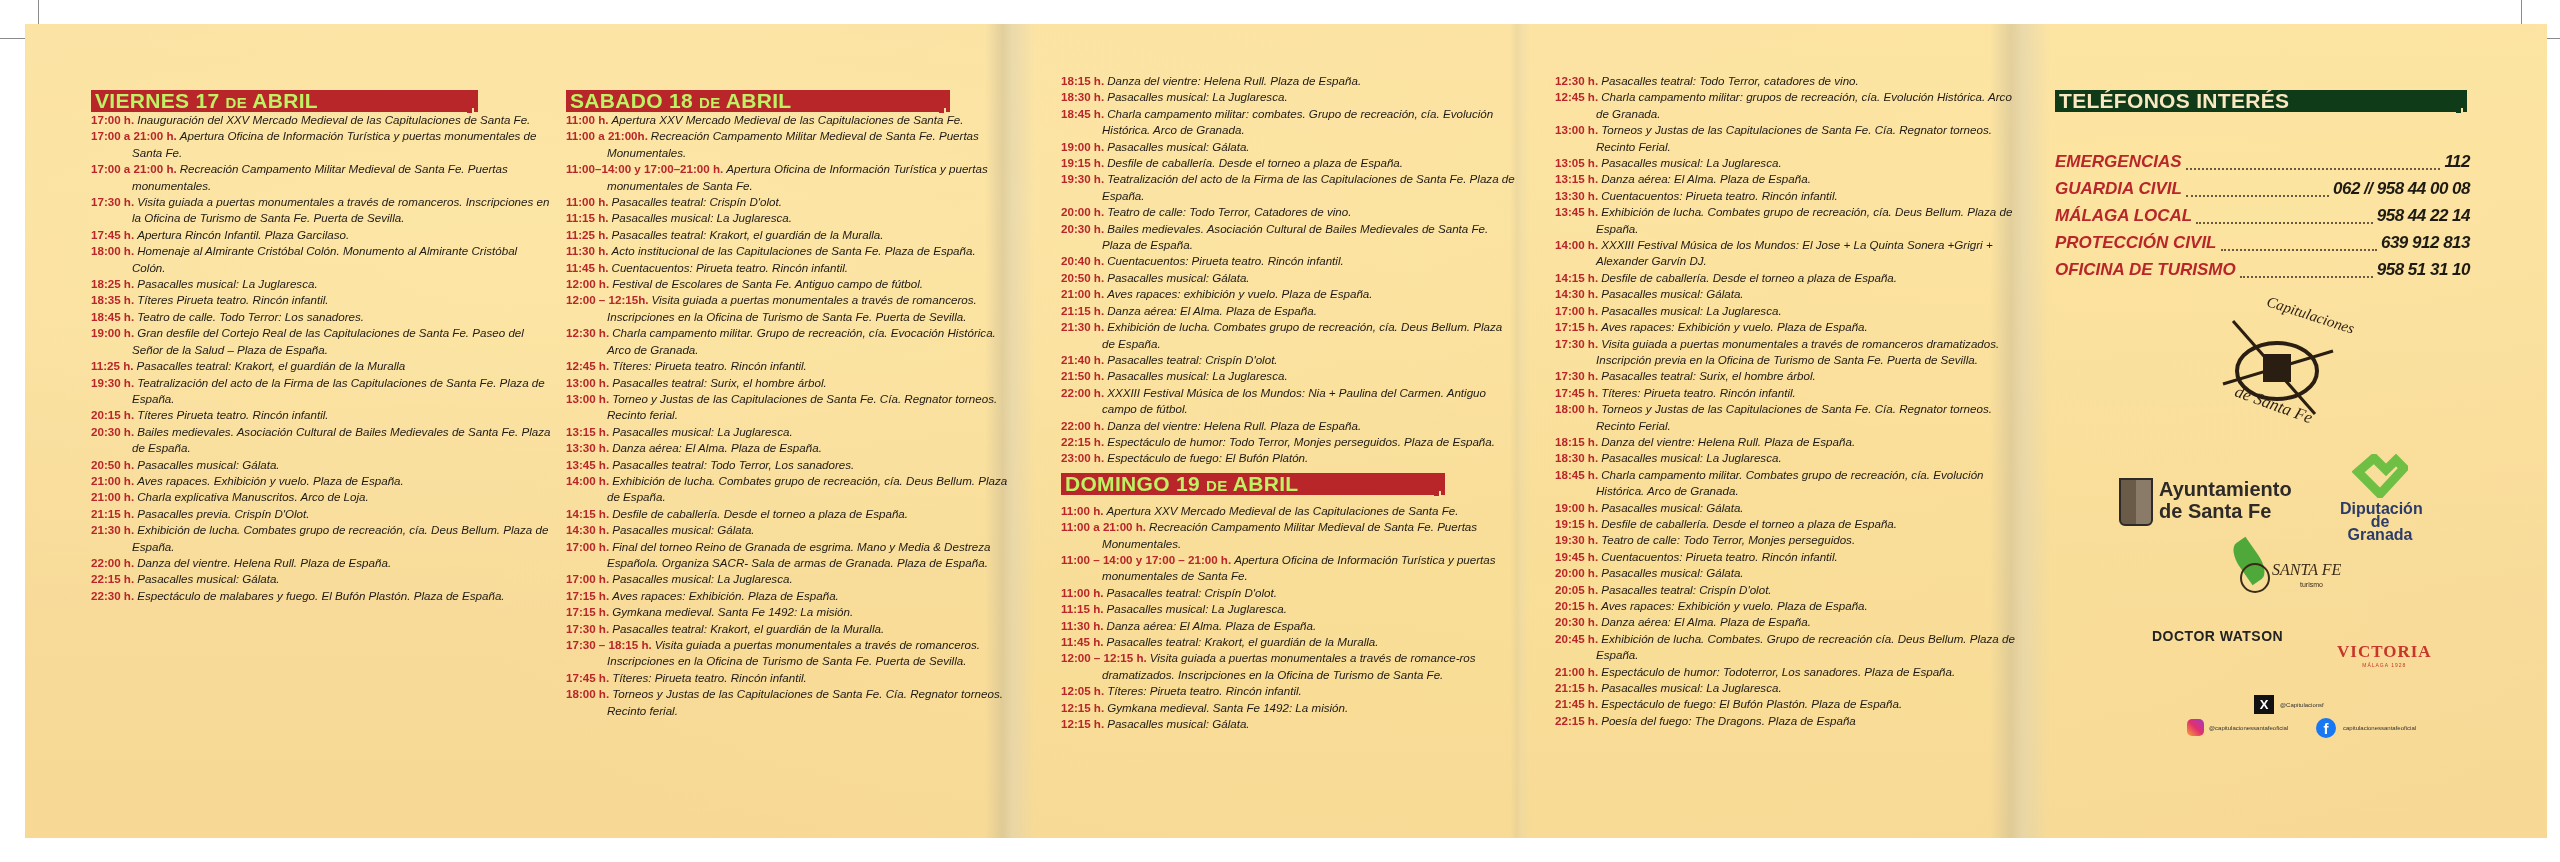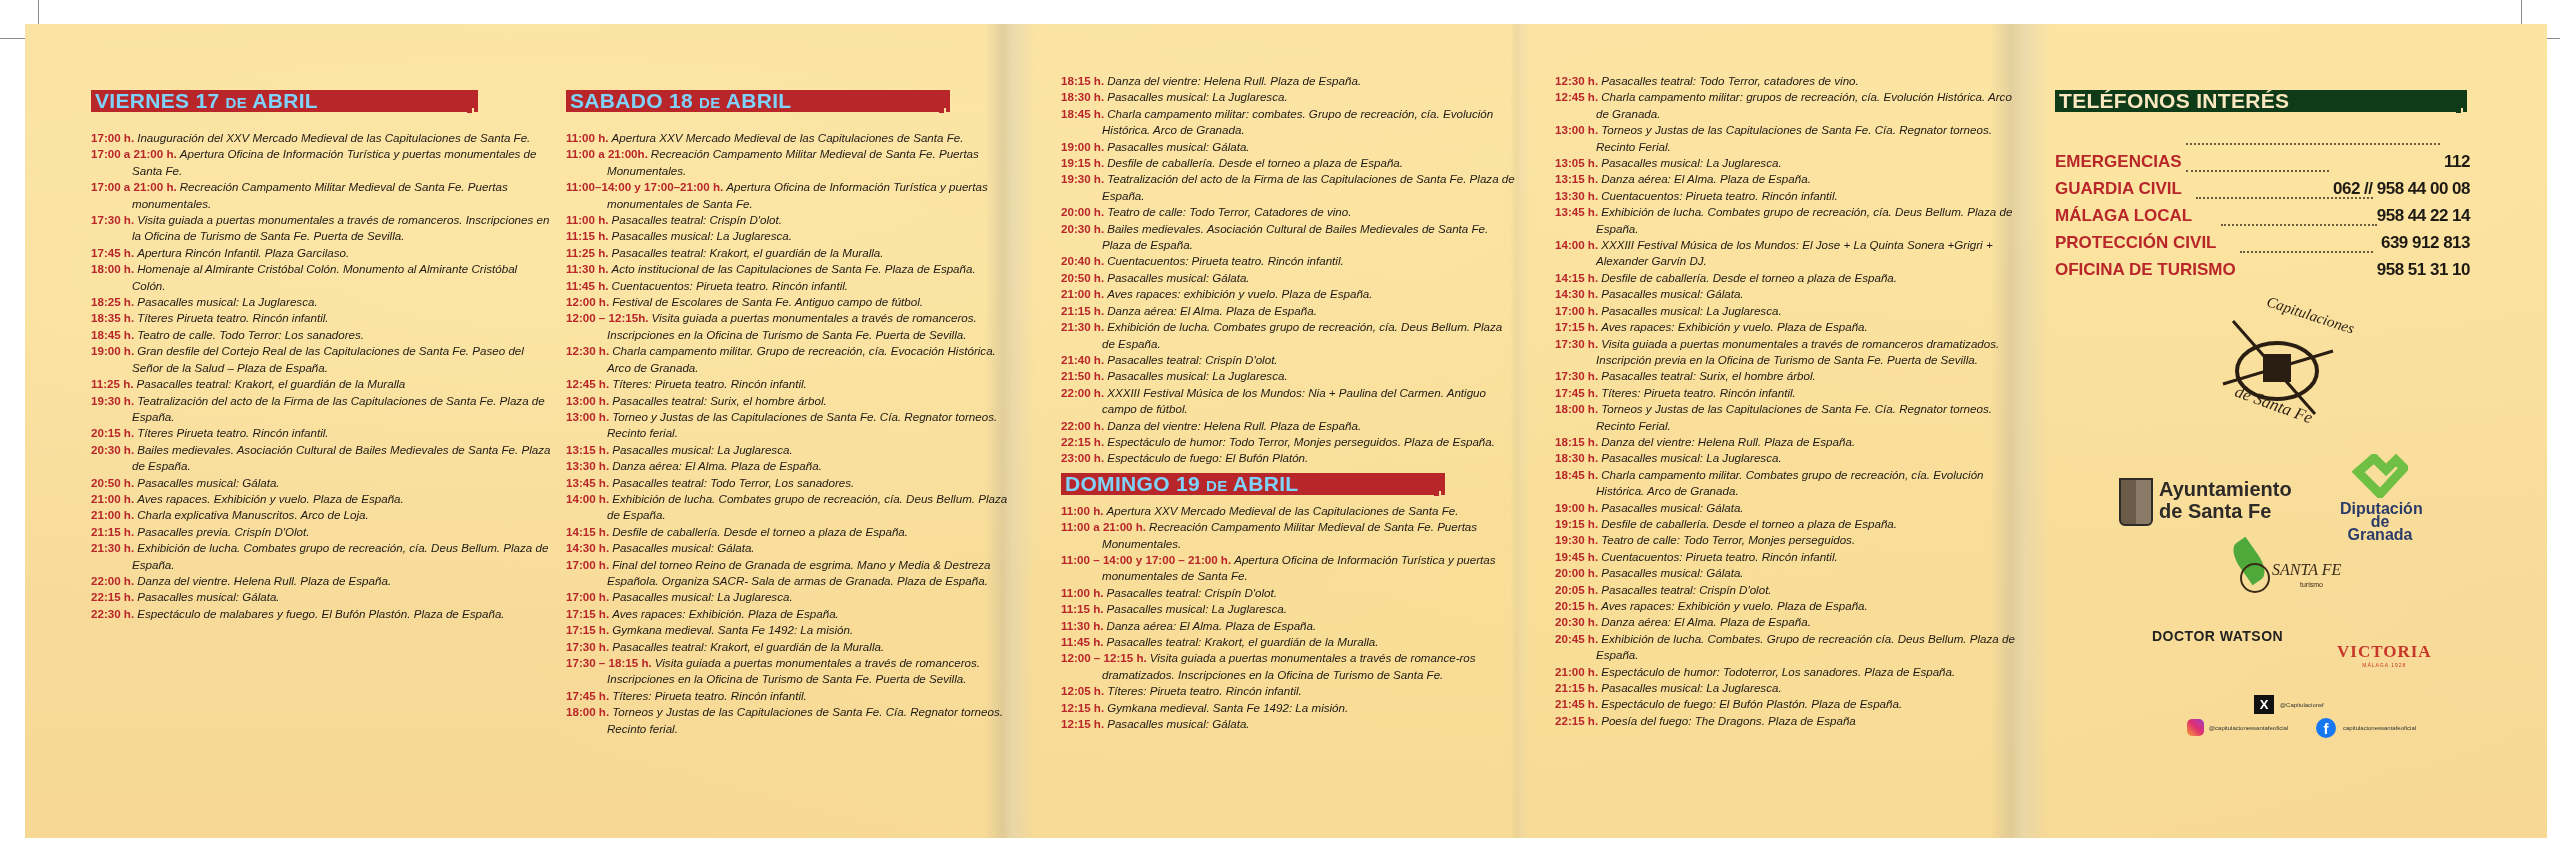--- a/index.html
+++ b/index.html
@@ -16,41 +16,41 @@
       radial-gradient(ellipse at 60% 70%, rgba(250,226,150,0.5), rgba(250,226,150,0) 50%),
       radial-gradient(ellipse at 85% 20%, rgba(255,232,160,0.5), rgba(255,232,160,0) 45%),
       linear-gradient(180deg, #fbe2a4 0%, #f8dc9c 50%, #f7d995 100%);
   }
   .fold {
     position:absolute; top:0; height:100%;
     background:linear-gradient(90deg, rgba(200,180,130,0) 0%, rgba(205,190,150,0.55) 35%, rgba(225,212,175,0.65) 55%, rgba(200,180,130,0) 100%);
   }
   .panel { position:absolute; top:0; }
   .day-header {
-    position:relative; height:22px; background:#b8262a; color:#7dd3fc;
+    position:relative; height:22px; background:#b8262a; color:#bef264;
     font-weight:bold; font-size:21px; line-height:22px; padding-left:4px;
     letter-spacing:0.3px; white-space:nowrap;
   }
   .day-header .small { font-size:15px; }
   .day-header .notch {
     position:absolute; right:4px; bottom:-3px; width:5px; height:5px;
     background:#b8262a; border:2px solid #fbe2a4; border-left:none; border-top:none;
   }
   .green { background:#0f3b18; color:#fbe8c0; }
   .green .notch { background:#0f3b18; }
-  .events { margin-top:18px; }
+  .events { margin-top:0; }
   .ev {
     font-size:11.6px; line-height:16.4px; color:#1e1a14; font-style:italic;
     padding-left:41px; text-indent:-41px;
   }
   .ev .t { font-style:normal; font-weight:bold; color:#b8262a; margin-right:3px; }
   .phones { margin-top:36px; }
   .phone {
-    display:flex; align-items:flex-start; font-weight:bold; font-size:17px;
-    line-height:27px; white-space:nowrap;
+    display:flex; align-items:flex-end; font-weight:bold; font-size:17px;
+    line-height:27px; white-space:nowrap;font-style:italic;
   }
   .phone .pl { color:#b8262a; }
   .phone .dots { flex:1; border-bottom:2px dotted #6a5a40; margin:0 4px; transform:translateY(-5px); }
   .phone .pn { color:#1e1a14; letter-spacing:-0.5px; }
   .logo { position:absolute; }
 </style>
 </head>
 <body>
 
 <div class="crop" style="left:38px;top:0;width:1px;height:28px;"></div>

